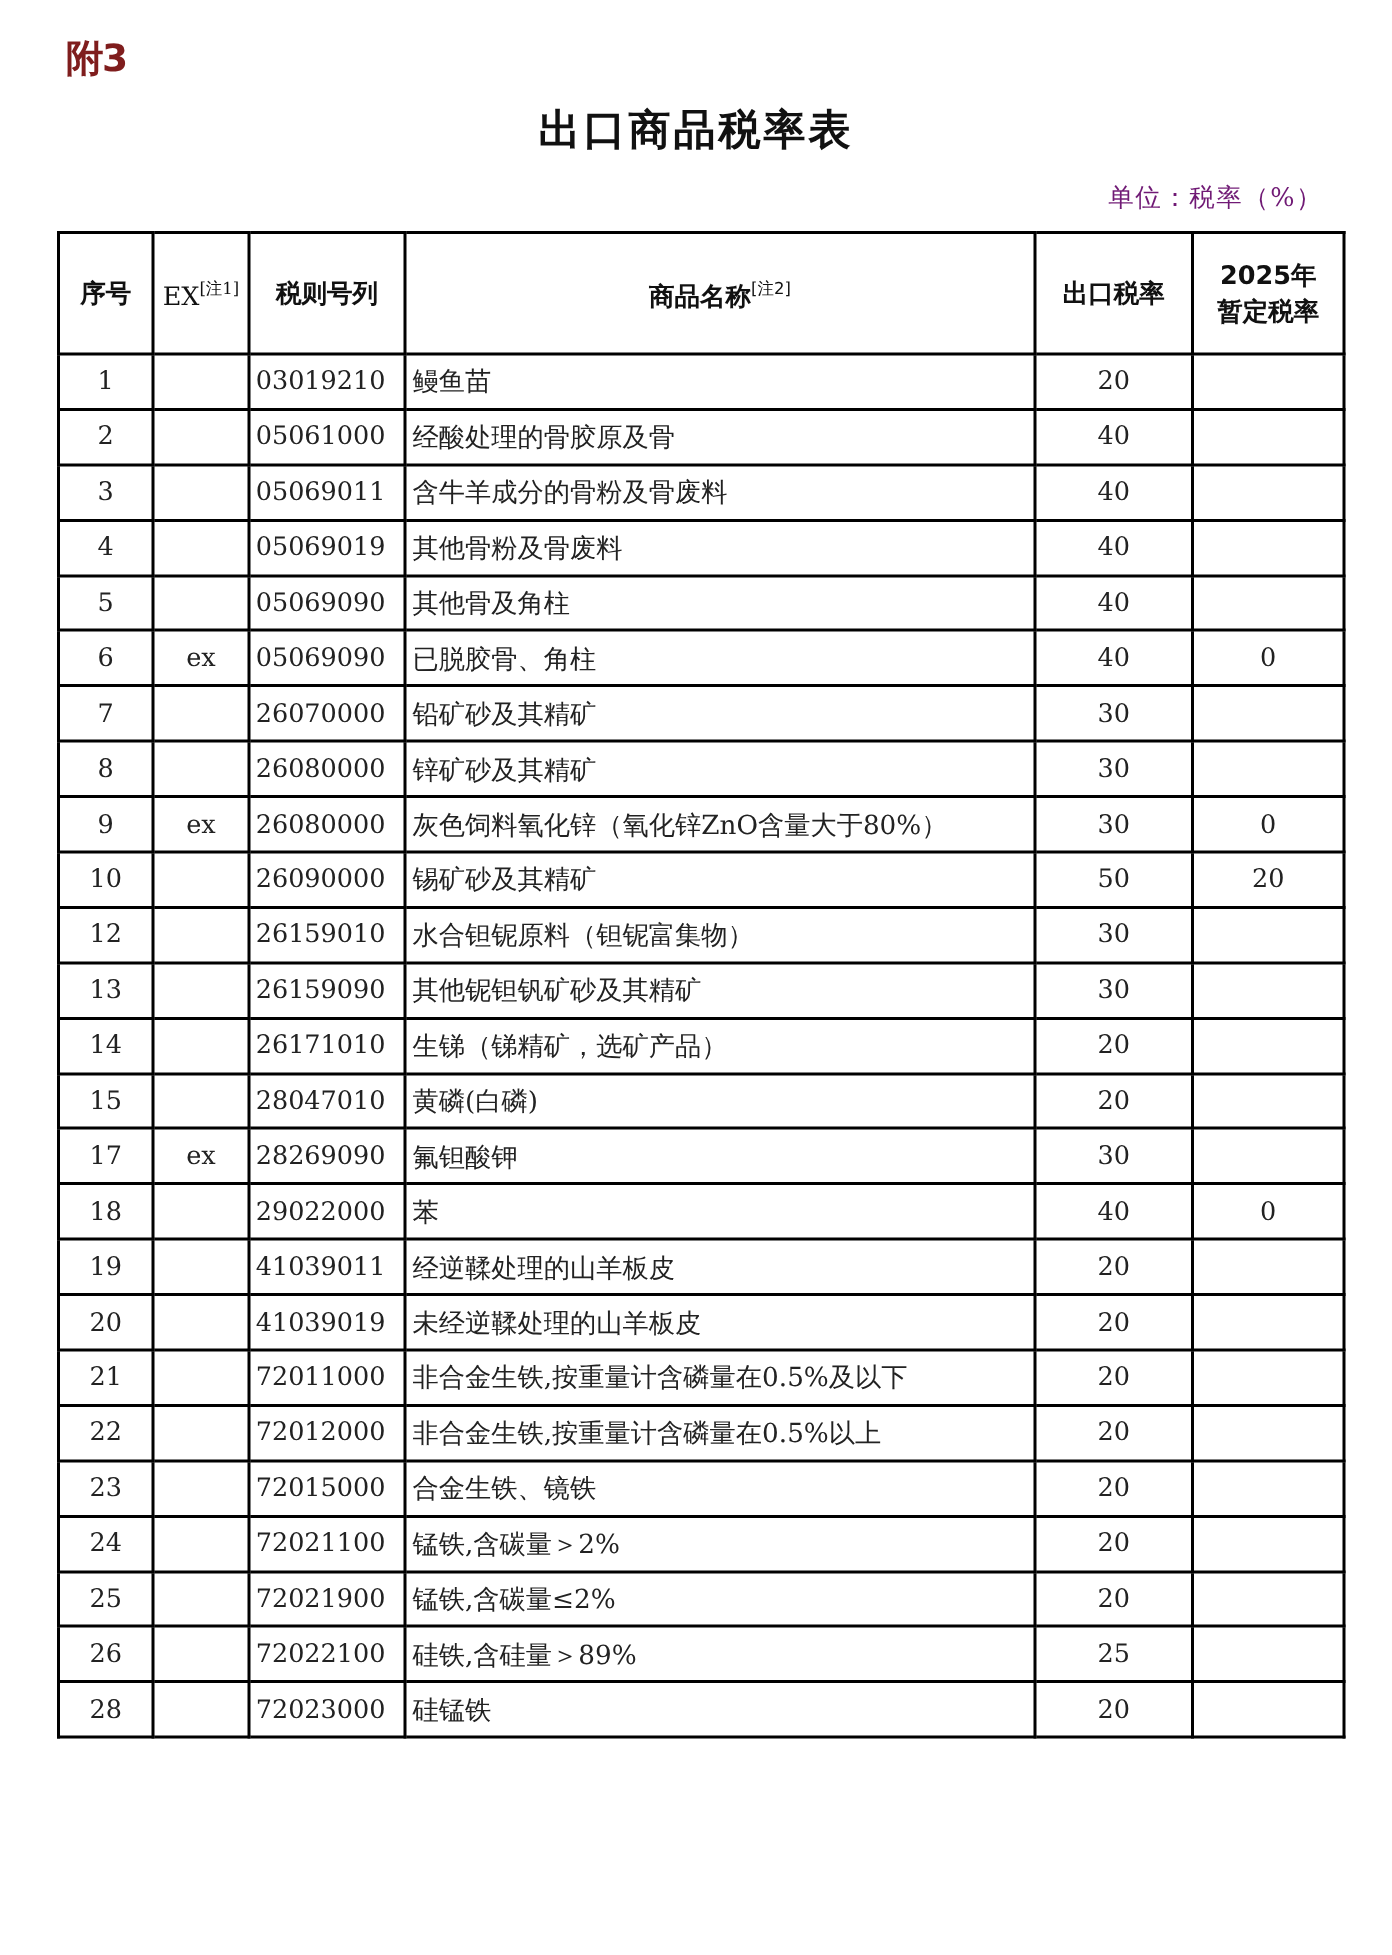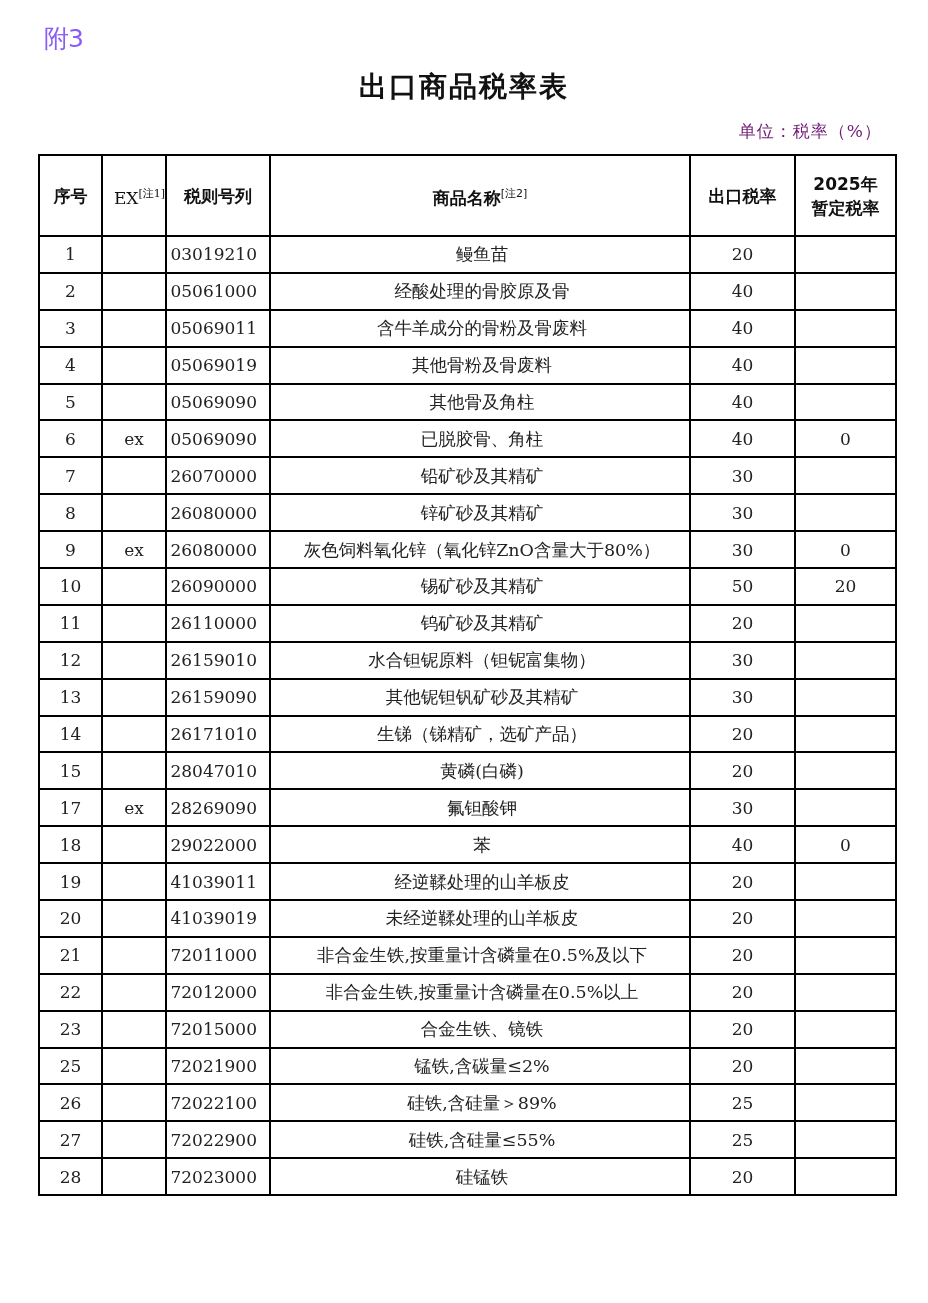--- a/index.html
+++ b/index.html
@@ -3,21 +3,21 @@
   <meta charset="utf-8">
   <style>
     html, body { margin: 0; padding: 0; background: #ffffff; }
     body {
       width: 928px; height: 1303px; position: relative; overflow: hidden;
       font-family: "DejaVu Serif", "Liberation Serif", serif; color: #111;
     }
     .annex {
       position: absolute; left: 44px; top: 22px;
       font-family: "DejaVu Sans", "Liberation Sans", sans-serif;
-      font-size: 25px; font-weight: normal; letter-spacing: -1px; color: #8b5cf6;
+      font-size: 25px; font-weight: bold; letter-spacing: -1px; color: #7f1d1d;
     }
     .title {
       position: absolute; left: 0; width: 928px; top: 68px; text-align: center;
       font-family: "DejaVu Sans", "Liberation Sans", sans-serif;
       font-size: 28px; font-weight: bold; letter-spacing: 2px; color: #111;
     }
     .unit {
       position: absolute; right: 46px; top: 120px;
       font-size: 17px; color: #701a75; letter-spacing: 1px;
     }
@@ -32,21 +32,21 @@
     table.rates th {
       height: 79px; font-weight: bold; font-size: 17px;
       font-family: "DejaVu Sans", "Liberation Sans", sans-serif;
       text-align: center; vertical-align: middle; color: #111; line-height: 24px;
     }
     table.rates th sup { font-size: 11px; font-weight: normal; vertical-align: 7px; }
     table.rates td {
       height: 34.9px; font-size: 17px; text-align: center; vertical-align: middle; color: #222;
     }
     table.rates td.code { text-align: right; padding-right: 12px; margin-top: 25px; }
-    table.rates td.name { text-align: center; padding-left: 4px; font-size: 17.5px; }
+    table.rates td.name { text-align: left; padding-left: 4px; font-size: 17.5px; }
     col.c-no { width: 63px; }
     col.c-ex { width: 64px; }
     col.c-code { width: 104px; }
     col.c-name { width: 420px; }
     col.c-rate { width: 105px; }
     col.c-prov { width: 101px; }
   </style>
 </head>
 <body>
 
@@ -59,21 +59,21 @@
     <col class="c-no">
       <col class="c-ex">
       <col class="c-code">
       <col class="c-name">
       <col class="c-rate">
       <col class="c-prov">
   </colgroup>
   <thead>
     <tr>
       <th><span>序号</span></th>
-      <th style="font-family:'DejaVu Serif','Liberation Serif',serif;font-weight:normal;text-align:right;"><span>EX</span><sup>[注1]</sup></th>
+      <th style="font-family:'DejaVu Serif','Liberation Serif',serif;font-weight:normal;"><span>EX</span><sup>[注1]</sup></th>
       <th><span>税则号列</span></th>
       <th><span>商品名称</span><sup>[注2]</sup></th>
       <th><span>出口税率</span></th>
       <th><span>2025年</span><br><span>暂定税率</span></th>
     </tr>
   </thead>
   <tbody id="rows">
       <tr>
         <td>1</td>
         <td></td>
@@ -148,28 +148,20 @@
       </tr>
       <tr>
         <td>10</td>
         <td></td>
         <td class="code">26090000</td>
         <td class="name">锡矿砂及其精矿</td>
         <td>50</td>
         <td>20</td>
       </tr>
       <tr>
-        <td>11</td>
-        <td></td>
-        <td class="code">26110000</td>
-        <td class="name">钨矿砂及其精矿</td>
-        <td>20</td>
-        <td></td>
-      </tr>
-      <tr>
         <td>12</td>
         <td></td>
         <td class="code">26159010</td>
         <td class="name">水合钽铌原料（钽铌富集物）</td>
         <td>30</td>
         <td></td>
       </tr>
       <tr>
         <td>13</td>
         <td></td>
@@ -244,40 +236,40 @@
       </tr>
       <tr>
         <td>23</td>
         <td></td>
         <td class="code">72015000</td>
         <td class="name">合金生铁、镜铁</td>
         <td>20</td>
         <td></td>
       </tr>
       <tr>
+        <td>24</td>
+        <td></td>
+        <td class="code">72021100</td>
+        <td class="name">锰铁,含碳量＞2%</td>
+        <td>20</td>
+        <td></td>
+      </tr>
+      <tr>
         <td>25</td>
         <td></td>
         <td class="code">72021900</td>
         <td class="name">锰铁,含碳量≤2%</td>
         <td>20</td>
         <td></td>
       </tr>
       <tr>
         <td>26</td>
         <td></td>
         <td class="code">72022100</td>
         <td class="name">硅铁,含硅量＞89%</td>
-        <td>25</td>
-        <td></td>
-      </tr>
-      <tr>
-        <td>27</td>
-        <td></td>
-        <td class="code">72022900</td>
-        <td class="name">硅铁,含硅量≤55%</td>
         <td>25</td>
         <td></td>
       </tr>
       <tr>
         <td>28</td>
         <td></td>
         <td class="code">72023000</td>
         <td class="name">硅锰铁</td>
         <td>20</td>
         <td></td>

